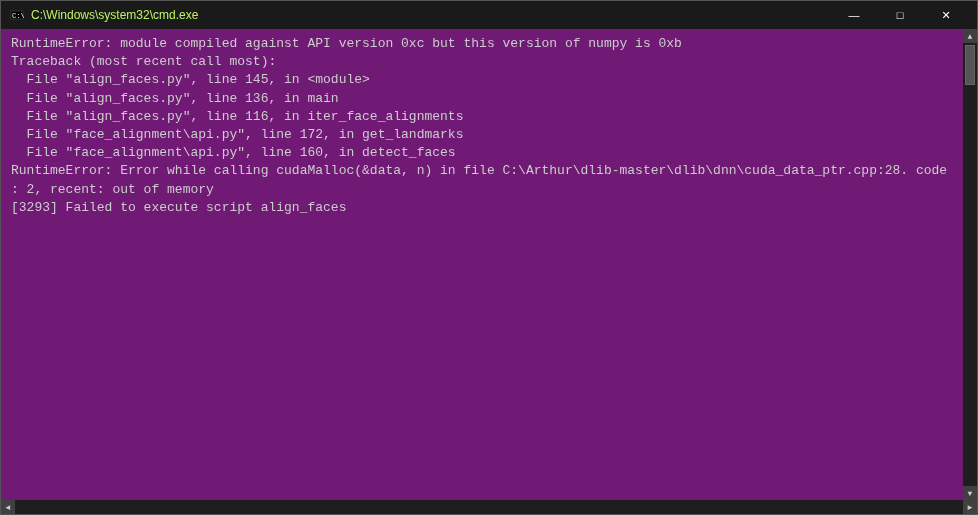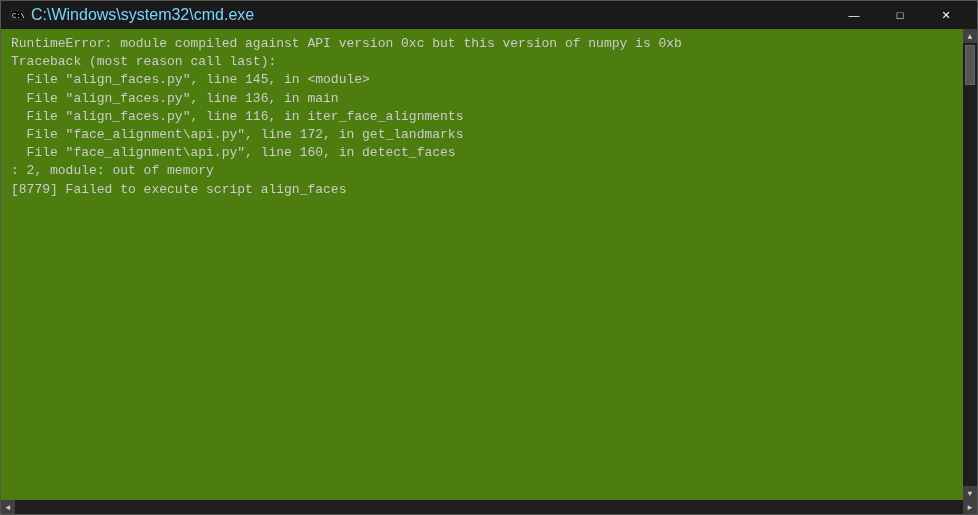--- a/index.html
+++ b/index.html
@@ -39,22 +39,22 @@
       align-items: center;
       justify-content: center;
     }
 
     .title-bar-icon svg {
       width: 14px;
       height: 14px;
     }
 
     .title-bar-text {
-      color: #7dd3fc;
-      font-size: 16px;
+      color: #bef264;
+      font-size: 12px;
       font-family: 'Segoe UI', Arial, sans-serif;
       flex: 1;
     }
 
     .title-bar-controls {
       display: flex;
       gap: 0;
     }
 
     .title-btn {
@@ -66,21 +66,21 @@
       font-size: 11px;
       cursor: pointer;
       display: flex;
       align-items: center;
       justify-content: center;
       font-family: 'Segoe UI', Arial, sans-serif;
     }
 
     
     .terminal {
-      background: #4d7c0f;
+      background: #701a75;
       flex: 1;
       padding: 4px 4px 19px 4px;
       color: #cccccc;
       font-size: 13px;
       font-family: 'Courier New', Courier, monospace;
       overflow: hidden;
       position: relative;
     }
 
     .terminal-line {
@@ -191,28 +191,29 @@
       <button class="title-btn">□</button>
       <button class="title-btn close-btn">✕</button>
     </div>
   </div>
 
   <div class="content-area">
     <div class="terminal">
       <div class="terminal-text">
 
       <div class="terminal-line">RuntimeError: module compiled against API version 0xc but this version of numpy is 0xb</div>
-          <div class="terminal-line">Traceback (most reason call last):</div>
+          <div class="terminal-line">Traceback (most recent call most):</div>
           <div class="terminal-line">  File "align_faces.py", line 145, in &lt;module&gt;</div>
           <div class="terminal-line">  File "align_faces.py", line 136, in main</div>
           <div class="terminal-line">  File "align_faces.py", line 116, in iter_face_alignments</div>
           <div class="terminal-line">  File "face_alignment\api.py", line 172, in get_landmarks</div>
           <div class="terminal-line">  File "face_alignment\api.py", line 160, in detect_faces</div>
-          <div class="terminal-line">: 2, module: out of memory</div>
-          <div class="terminal-line">[8779] Failed to execute script align_faces</div>
+          <div class="terminal-line">RuntimeError: Error while calling cudaMalloc(&amp;data, n) in file C:\Arthur\dlib-master\dlib\dnn\cuda_data_ptr.cpp:28. code</div>
+          <div class="terminal-line">: 2, recent: out of memory</div>
+          <div class="terminal-line">[3293] Failed to execute script align_faces</div>
           <div class="terminal-line"></div>
         </div>
     </div>
     <div class="scrollbar">
       <div class="scroll-arrow">▲</div>
       <div class="scroll-track">
         <div class="scroll-thumb"></div>
       </div>
       <div class="scroll-arrow">▼</div>
     </div>

